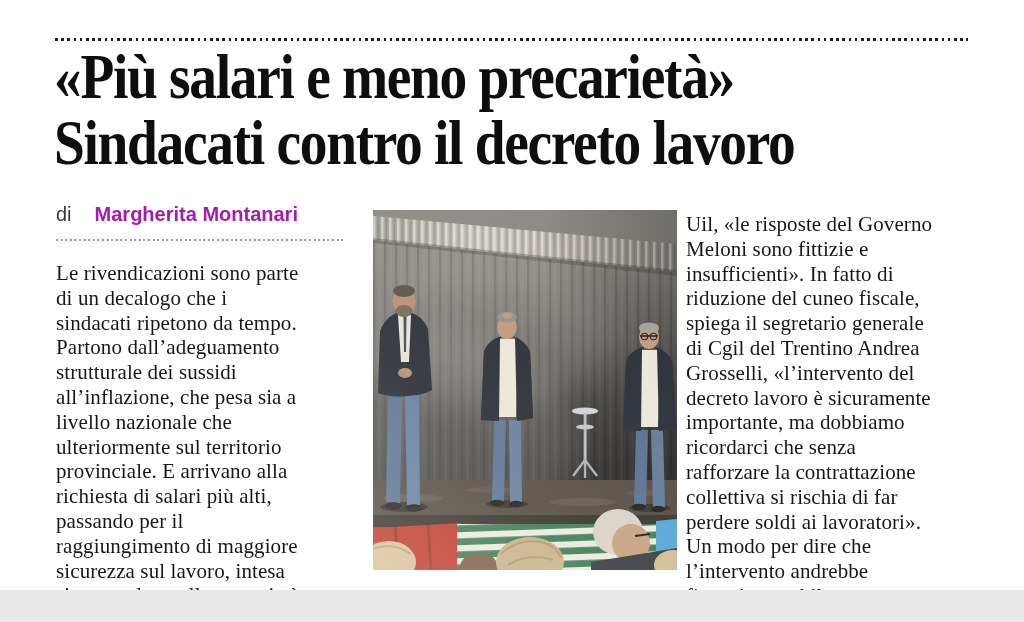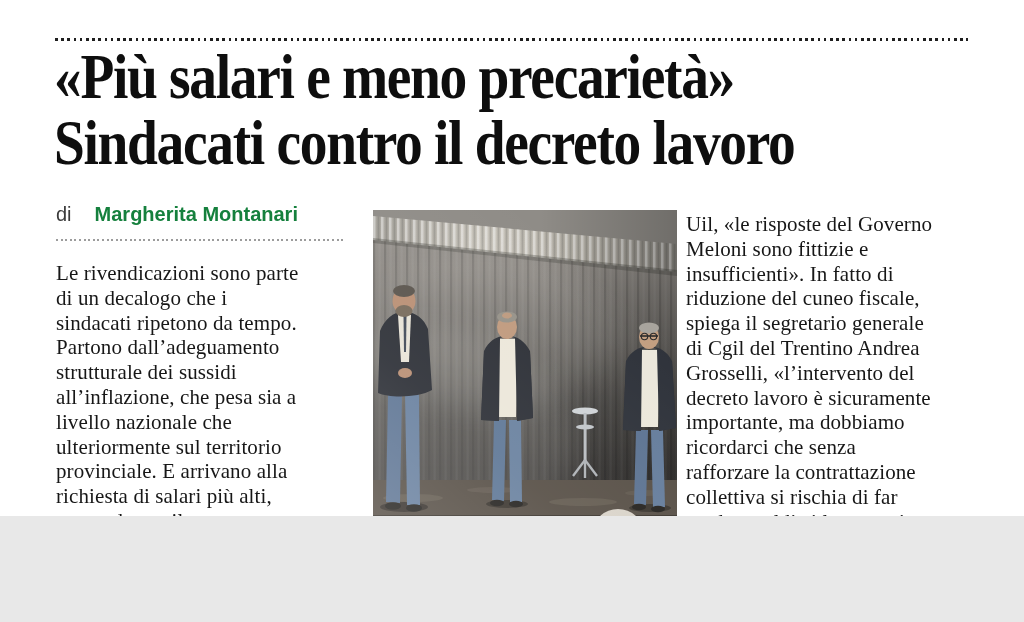--- a/index.html
+++ b/index.html
@@ -1,36 +1,36 @@
 <!DOCTYPE html>
 <html><head>
 <meta charset="utf-8">
 <style>
   html,body{margin:0;padding:0;background:#e8e8e8;}
   .page{
-    position:relative;width:1024px;height:516px;background:#ffffff;
+    position:relative;width:1024px;height:590px;background:#ffffff;
     overflow:hidden;font-family:"Liberation Serif","DejaVu Serif",serif;color:#1c1c1c;
   }
   .rule-top{
     position:absolute;left:55px;top:38px;width:913px;height:3px;
     background:repeating-linear-gradient(90deg,#1f1f1f 0 2.6px,transparent 2.6px 6.2px);
   }
   .headline{
     position:absolute;left:54px;top:44px;margin:0;
     font-weight:700;font-size:63px;line-height:66px;letter-spacing:-1.5px;
     color:#0e0e0e;white-space:nowrap;
     transform:scaleX(0.88);transform-origin:0 0;
   }
   .hl-line{display:block;}
   .byline{
     position:absolute;left:56px;top:202px;
     font-family:"Liberation Sans","DejaVu Sans",sans-serif;font-size:20px;line-height:24px;
   }
   .byline-prefix{font-weight:400;color:#3c3c3c;margin-right:23px;}
-  .byline-name{font-weight:700;color:#15803d;}
+  .byline-name{font-weight:700;color:#a21caf;}
   .rule-byline{
     position:absolute;left:56px;top:239px;width:290px;height:2px;
     background:repeating-linear-gradient(90deg,#9c9c9c 0 2px,transparent 2px 4.6px);
   }
   .col{
     position:absolute;font-size:21px;line-height:24.8px;color:#171717;
     white-space:pre-line;letter-spacing:0.1px;
   }
   .col-left{left:56px;top:261px;width:308px;}
   .col-right{left:686px;top:212px;width:296px;}

